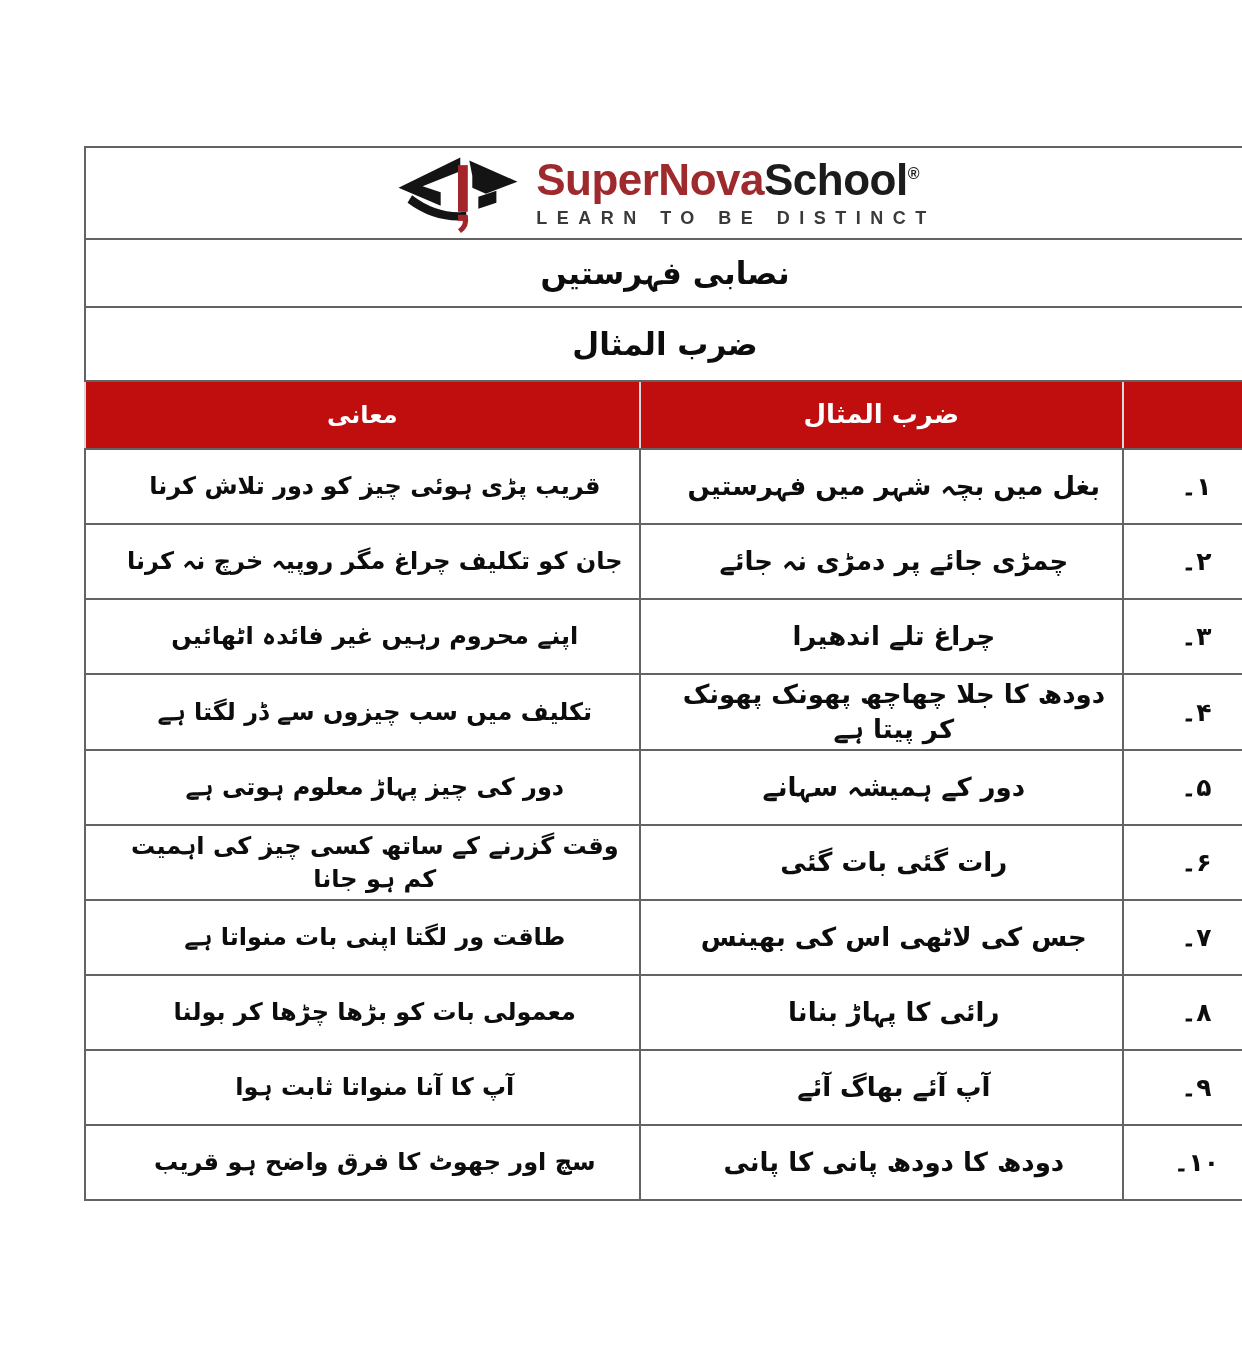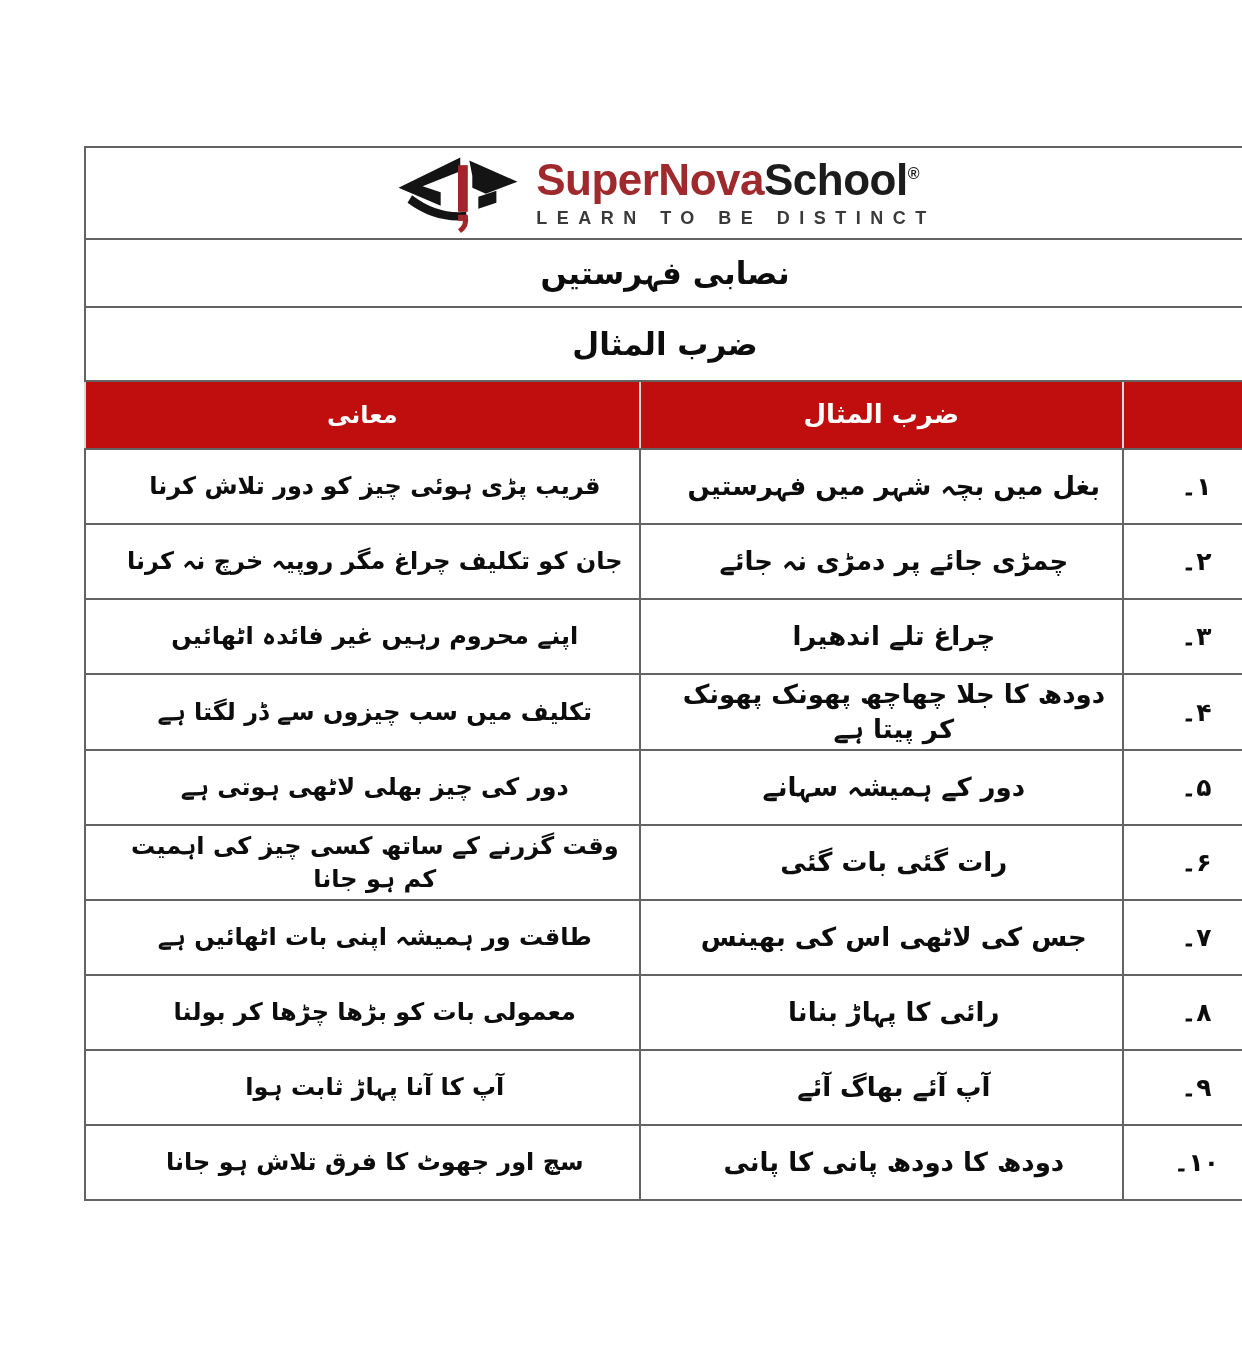--- a/index.html
+++ b/index.html
@@ -193,21 +193,21 @@
   </tr>
 
   <tr class="data-row">
     <td class="cell-no">
       <span class="urdu">۵۔</span>
     </td>
     <td class="cell-proverb">
       <span class="urdu">دور کے ہمیشہ سہانے</span>
     </td>
     <td class="cell-meaning">
-      <span class="urdu">دور کی چیز بھلی لاٹھی ہوتی ہے</span>
+      <span class="urdu">دور کی چیز پہاڑ معلوم ہوتی ہے</span>
     </td>
   </tr>
 
   <tr class="data-row">
     <td class="cell-no">
       <span class="urdu">۶۔</span>
     </td>
     <td class="cell-proverb">
       <span class="urdu">رات گئی بات گئی</span>
     </td>
@@ -217,21 +217,21 @@
   </tr>
 
   <tr class="data-row">
     <td class="cell-no">
       <span class="urdu">۷۔</span>
     </td>
     <td class="cell-proverb">
       <span class="urdu">جس کی لاٹھی اس کی بھینس</span>
     </td>
     <td class="cell-meaning">
-      <span class="urdu">طاقت ور ہمیشہ اپنی بات اٹھائیں ہے</span>
+      <span class="urdu">طاقت ور لگتا اپنی بات منواتا ہے</span>
     </td>
   </tr>
 
   <tr class="data-row">
     <td class="cell-no">
       <span class="urdu">۸۔</span>
     </td>
     <td class="cell-proverb">
       <span class="urdu">رائی کا پہاڑ بنانا</span>
     </td>
@@ -241,30 +241,30 @@
   </tr>
 
   <tr class="data-row">
     <td class="cell-no">
       <span class="urdu">۹۔</span>
     </td>
     <td class="cell-proverb">
       <span class="urdu">آپ آئے بھاگ آئے</span>
     </td>
     <td class="cell-meaning">
-      <span class="urdu">آپ کا آنا پہاڑ ثابت ہوا</span>
+      <span class="urdu">آپ کا آنا منواتا ثابت ہوا</span>
     </td>
   </tr>
 
   <tr class="data-row">
     <td class="cell-no">
       <span class="urdu">۱۰۔</span>
     </td>
     <td class="cell-proverb">
       <span class="urdu">دودھ کا دودھ پانی کا پانی</span>
     </td>
     <td class="cell-meaning">
-      <span class="urdu">سچ اور جھوٹ کا فرق تلاش ہو جانا</span>
+      <span class="urdu">سچ اور جھوٹ کا فرق واضح ہو قریب</span>
     </td>
   </tr>
 </tbody>
   </table>
 </div>
 
 </body></html>

